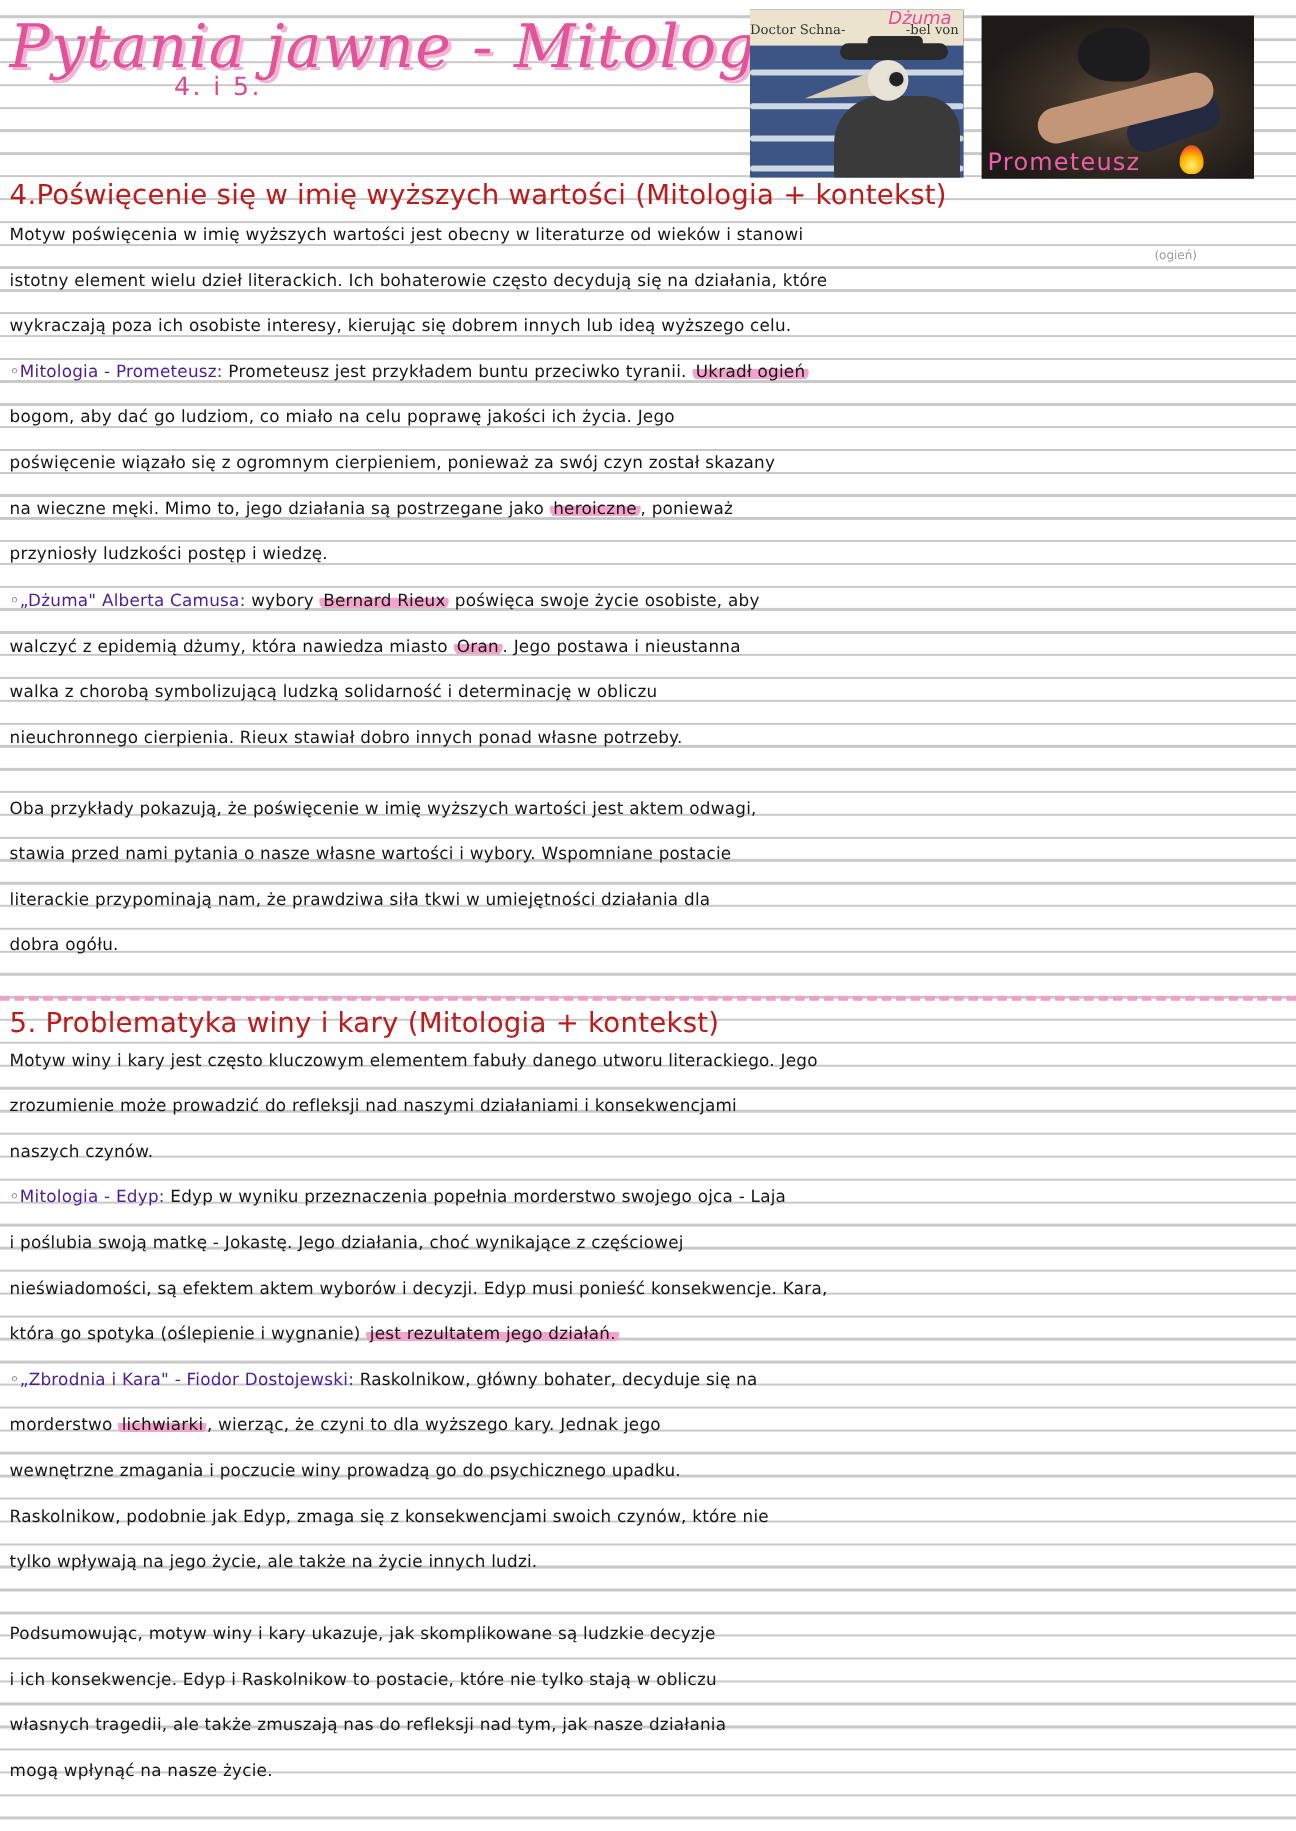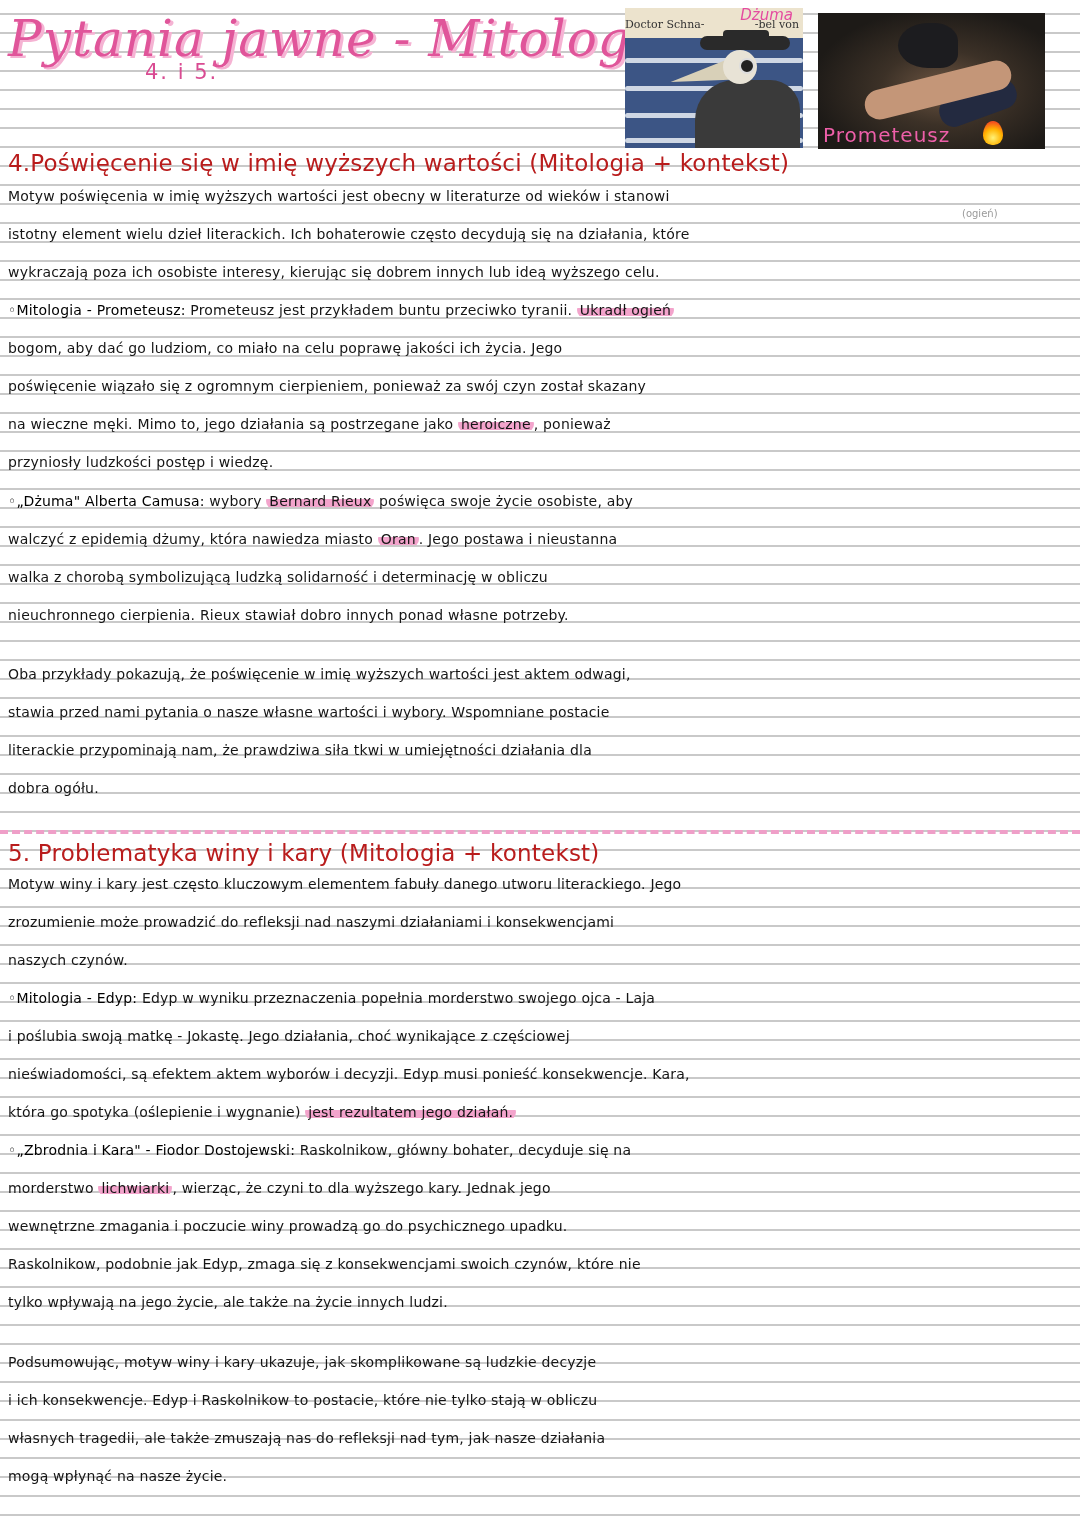--- a/index.html
+++ b/index.html
@@ -53,21 +53,21 @@
   .prom .fire { position:absolute; left:165px; bottom:4px; width:20px; height:24px;
       background: radial-gradient(circle at 50% 70%, #fff176 0%, #ffb300 45%, #f4511e 80%);
       border-radius:50% 50% 45% 45% / 60% 60% 40% 40%; }
   .ogien { position:absolute; left:962px; top:172px; font-size:10px; color:#9a9a9a; z-index:2;margin-top:36px; }
 
   .line {
     position:absolute; left:8px; z-index:2;
     font-family:"DejaVu Sans", sans-serif;
     font-size:14px; color:#151515; white-space:nowrap; letter-spacing:0.2px;
   }
-  .pink { color:#000000; }
+  .pink { color:#4c1d95; }
   .heading { font-size:23px; color:#b91c1c; }
   .hl { background:linear-gradient(to bottom, transparent 35%, #f3a4cc 35%, #f3a4cc 85%, transparent 85%); border-radius:8px; padding:0 3px; }
   .divider {
     position:absolute; left:0; top:830px; width:1080px; height:0;
     border-top:4px dashed #ef9fc8; z-index:2;
   }
 </style>
 </head>
 <body>
 

